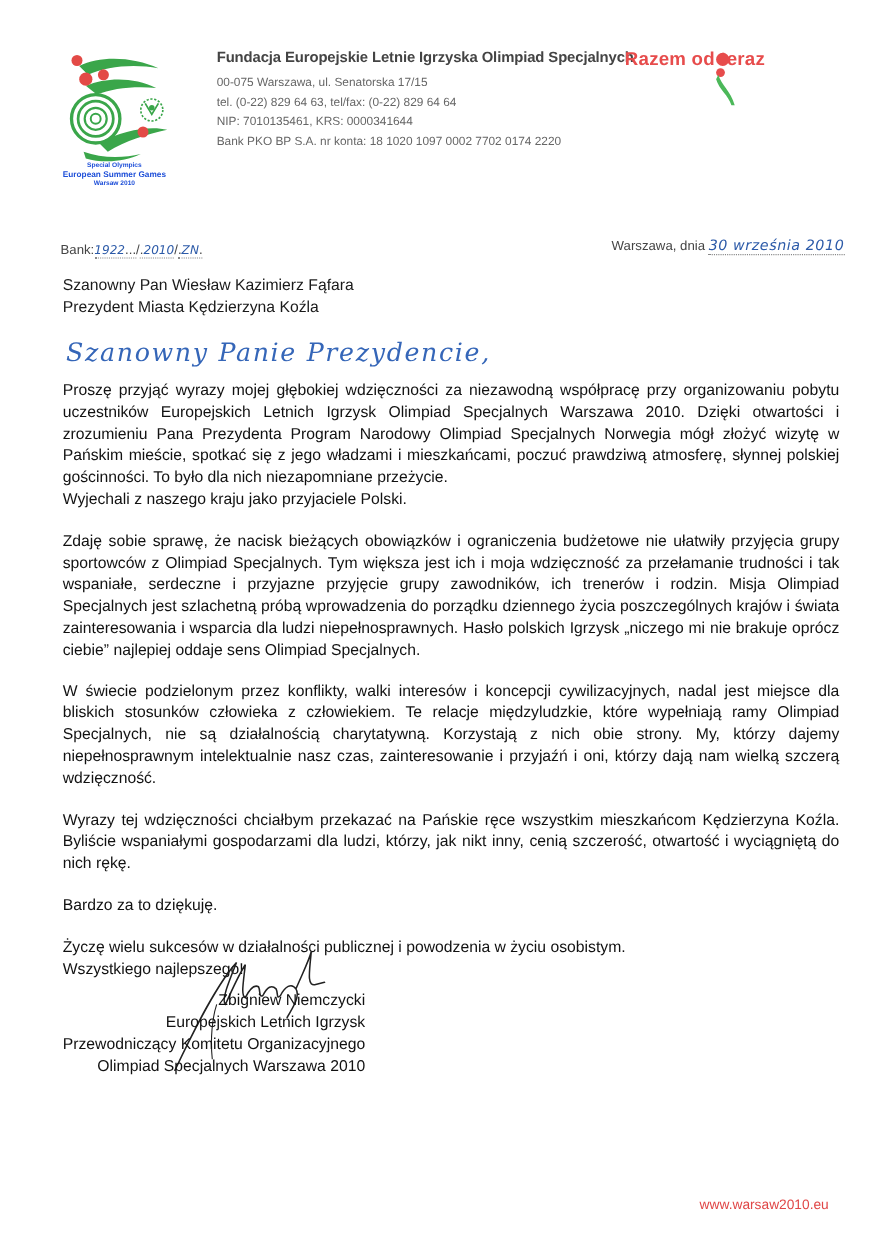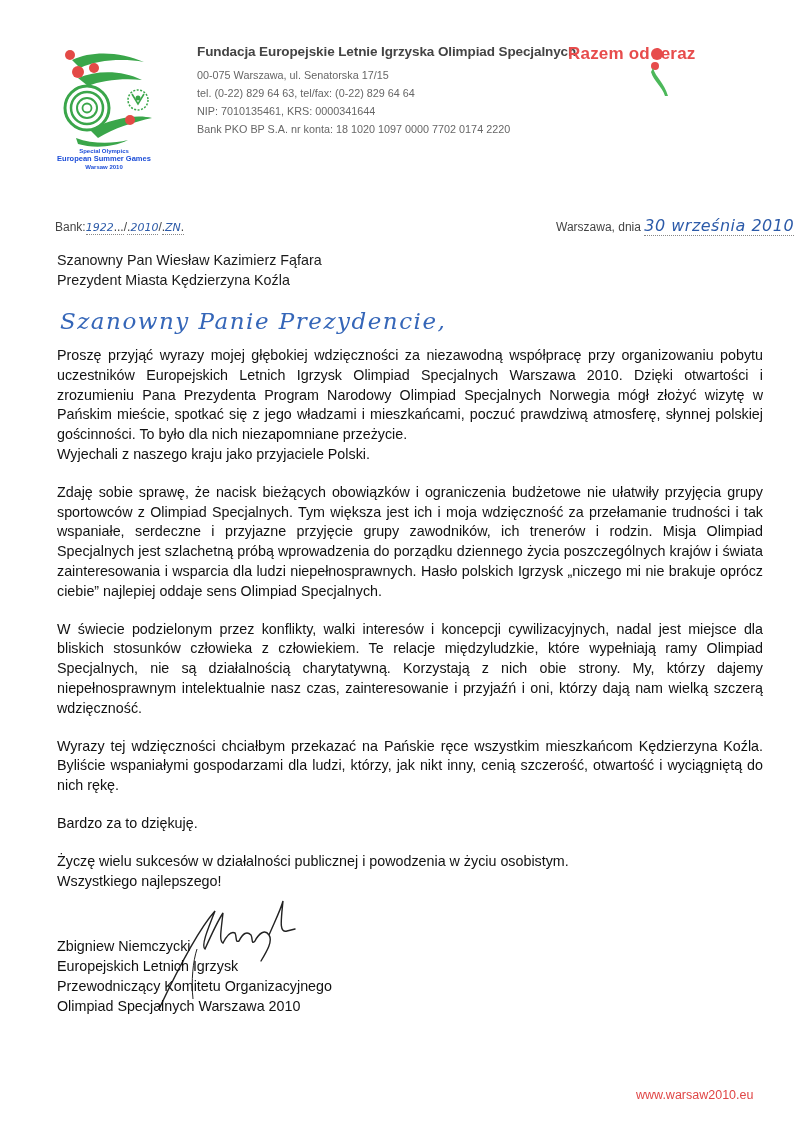--- a/index.html
+++ b/index.html
@@ -25,33 +25,33 @@
 
   .slogan { left: 568px; top: 44px; font-size: 17px; font-weight: bold; color: #e74c4c; letter-spacing: 0.2px; }
   .slogan-fig { left: 650px; top: 44px; width: 22px; height: 52px; }
 
   
   .ref { left: 55px; top: 220px; font-size: 12px; color: #444; }
   .hand { font-family: "DejaVu Sans", sans-serif; font-style: italic; color: #2c5aa8; }
   .ref .hand { font-size: 11px; }
   .dots { border-bottom: 1px dotted #888; }
   .date { left: 556px; top: 216px; font-size: 12px; color: #444; }
-  .date .hand { font-size: 16px; letter-spacing: 0.5px; margin-top: 24px; }
+  .date .hand { font-size: 13px; letter-spacing: 0.5px; margin-top: 24px; }
 
   .addressee { left: 57px; top: 250px; font-size: 14.3px; line-height: 20px; color: #1a1a1a; }
 
   .salutation { left: 60px; top: 308px; font-family: "DejaVu Serif", serif; font-style: italic; font-size: 23px; color: #3566b8; letter-spacing: 1.5px; }
 
   
   .body { left: 57px; top: 346px; width: 706px; font-size: 14.3px; line-height: 19.8px; color: #111; }
   .body p { margin: 0 0 18px 0; text-align: justify; }
   .body p.tight { margin-bottom: 0; }
   .body p.last { text-align: left; }
 
-  .sig-wrap { left: 57px; top: 891px; width: 300px; height: 130px; }
+  .sig-wrap { left: 57px; top: 855px; width: 300px; height: 130px; text-align: right; }
   .signature { left: 100px; top: 0px; width: 170px; height: 90px; }
   .signer { left: 0; top: 45px; font-size: 14.3px; line-height: 20px; color: #111; }
 
   .footer-url { left: 636px; top: 1088px; font-size: 12.5px; color: #e04646; text-align: right; }
 </style>
 </head>
 <body>
 
 <div class="abs logo">
   <svg width="110" height="100" viewBox="0 0 110 100">
@@ -80,21 +80,21 @@
   <div class="c1">Special Olympics</div>
   <div class="c2">European Summer Games</div>
   <div class="c3">Warsaw 2010</div>
 </div>
 
 <div class="abs lh">
   <div class="lh-title">Fundacja Europejskie Letnie Igrzyska Olimpiad Specjalnych</div>
   <div class="lh-line">00-075 Warszawa, ul. Senatorska 17/15</div>
   <div class="lh-line">tel. (0-22) 829 64 63, tel/fax: (0-22) 829 64 64</div>
   <div class="lh-line">NIP: 7010135461, KRS: 0000341644</div>
-  <div class="lh-line">Bank PKO BP S.A. nr konta: 18 1020 1097 0000 7702 0174 2220</div>
+  <div class="lh-line">Bank PKO BP S.A. nr konta: 18 1020 1097 0002 7702 0174 2220</div>
 </div>
 
 <div class="abs slogan">Razem od teraz</div>
 <div class="abs slogan-fig">
   <svg width="22" height="52" viewBox="0 0 22 52">
     <circle cx="7" cy="10" r="6" fill="#e74c4c"></circle>
     <circle cx="5" cy="22" r="4" fill="#e74c4c"></circle>
     <path d="M3 24 C6 34, 14 38, 18 52 L15 52 C12 42, 4 38, 1 28 Z" fill="#4cb85a"></path>
   </svg>
 </div>

